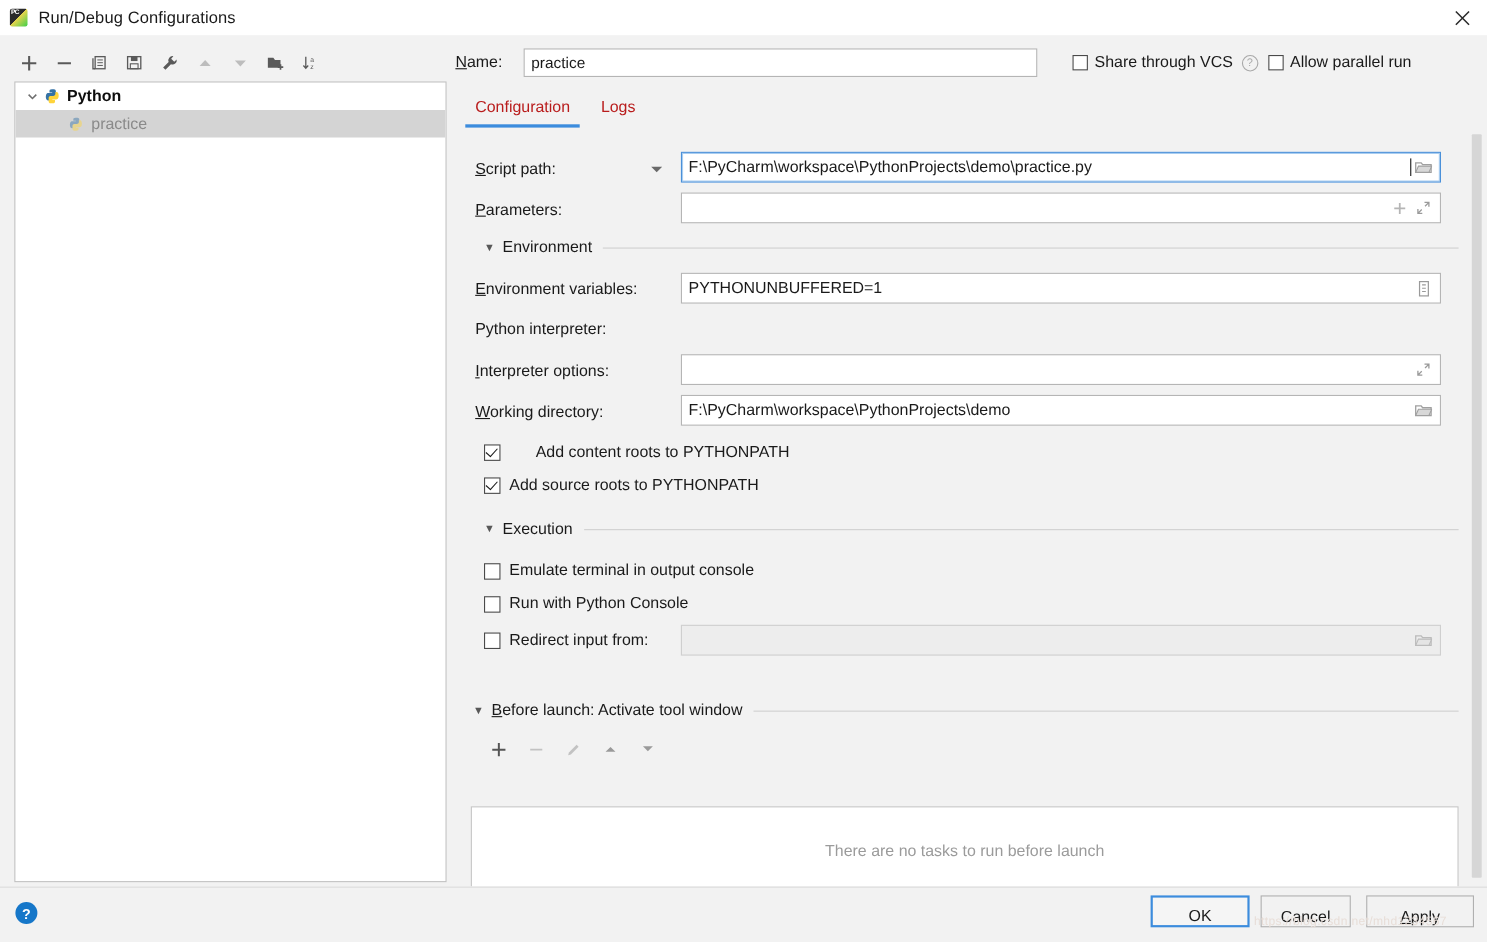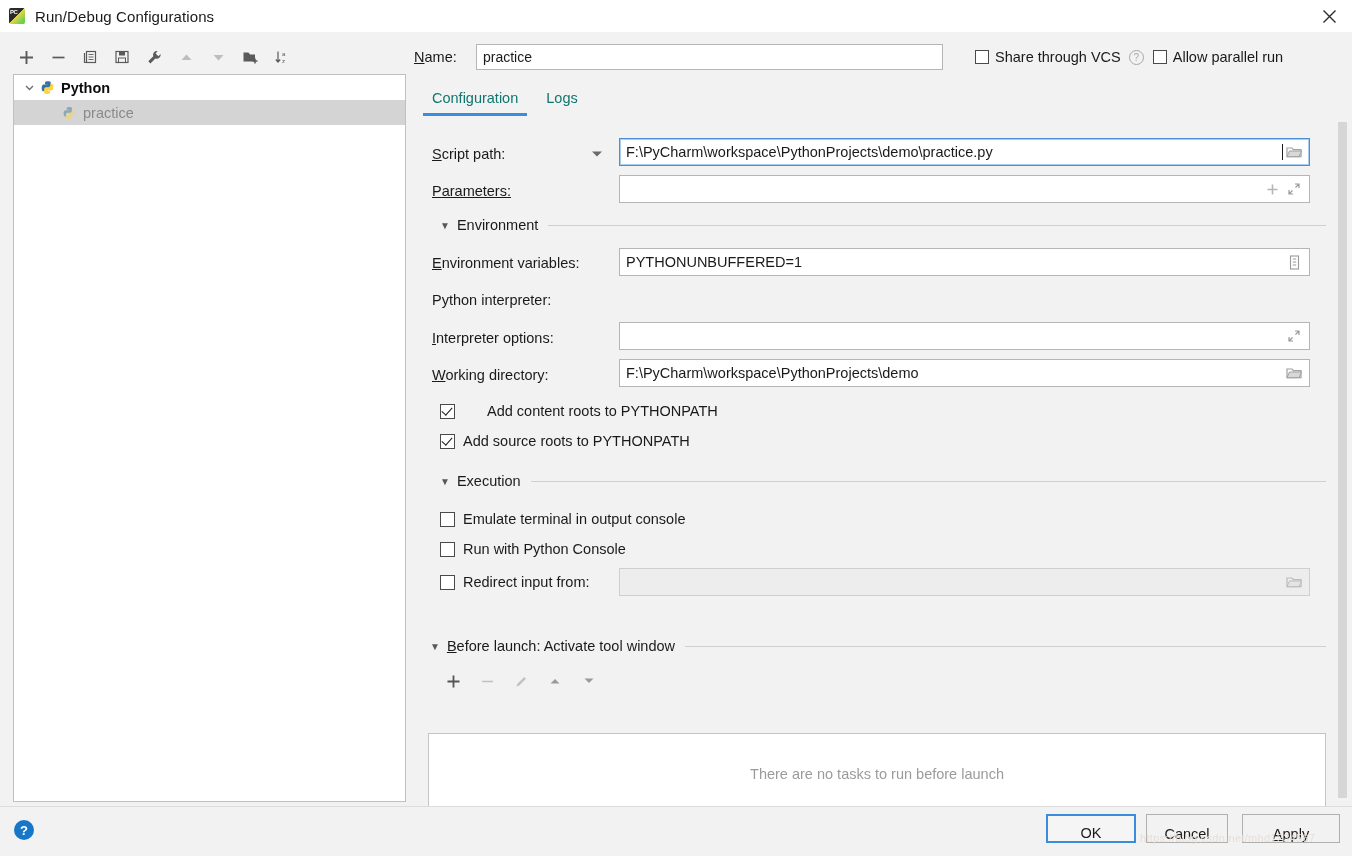--- a/index.html
+++ b/index.html
@@ -106,21 +106,21 @@
     align-items: center; justify-content: center; margin: 0 9px 0 8px;
   }
 
   
   .tabs {
     position: absolute; left: 4px; top: 48px; width: 934px; height: 32px;
     display: flex; align-items: flex-start;
   }
   .tab {
     height: 28px; padding: 0 14px; display: flex; align-items: center;
-    font-size: 14.5px; color: #0f766e; position: relative;
+    font-size: 14.5px; color: #b91c1c; position: relative;
   }
   .tab.active::after {
     content: ""; position: absolute; left: 5px; right: 5px; bottom: -4px;
     height: 3px; background: #3c8cdd;
   }
 
   
   .form-area {
     position: absolute; left: 4px; top: 84px; width: 934px; height: 686px;
     overflow: hidden;
@@ -356,21 +356,21 @@
         <span class="txt">F:\PyCharm\workspace\PythonProjects\demo\practice.py</span>
           <span class="caret"></span>
         <span class="fieldicon">
           <svg width="16" height="14" viewBox="0 0 16 14">
               <path d="M1 3 h5 l1.3 1.7 H15 v7 H1 z" fill="none" stroke="#a0a0a0" stroke-width="1.2"></path>
               <path d="M1 11.7 L3.5 6 H15.6 L13 11.7 Z" fill="#d8d8d8" stroke="#a0a0a0" stroke-width="1"></path>
             </svg>
         </span>
       </div>
 
-      <div class="frow" style="left:14px; top:57px;text-decoration:underline;">
+      <div class="frow" style="left:14px; top:57px;">
         <div class="flabel"><u>P</u>arameters:</div>
       </div>
       <div class="finput" style="left:201px; top:55px; width:691px; position:absolute;">
         <span class="txt"></span>
         <span class="fieldicon">
           <svg width="13" height="13" viewBox="0 0 13 13">
               <path d="M6.5 1.5 V11.5 M1.5 6.5 H11.5" stroke="#b5b5b5" stroke-width="1.6" fill="none"></path>
             </svg>
         </span>
         <span class="fieldicon">

